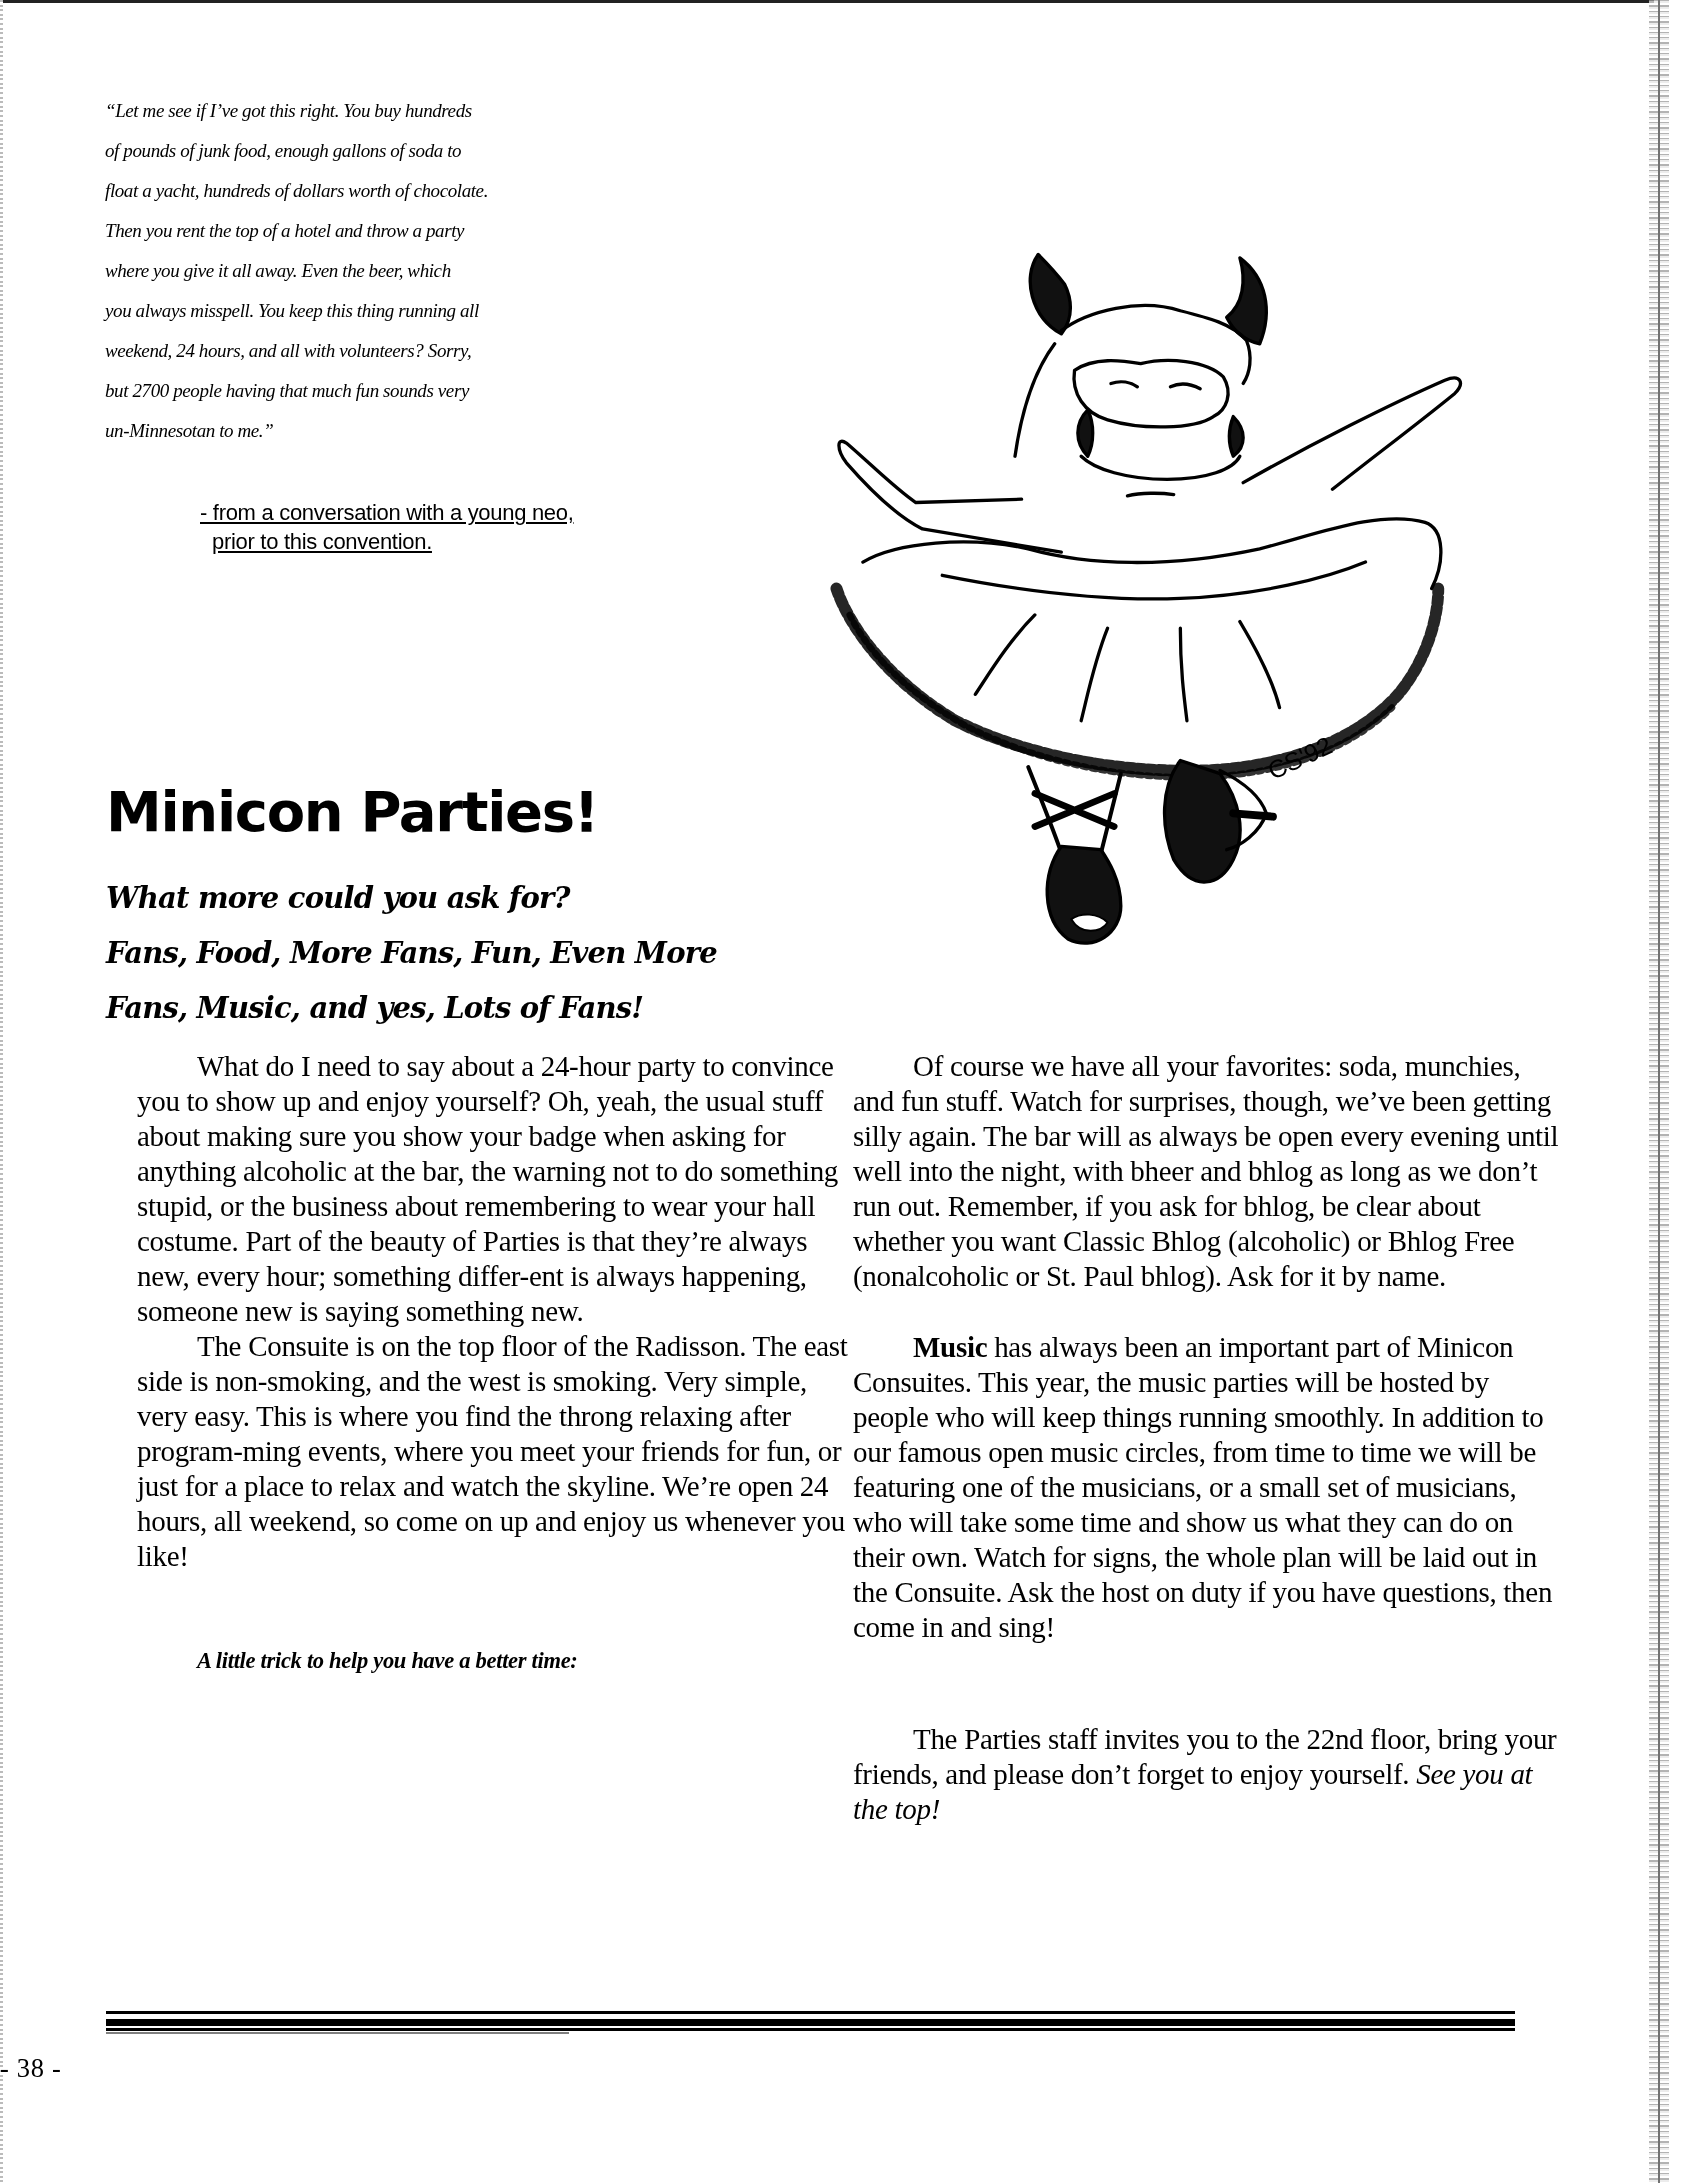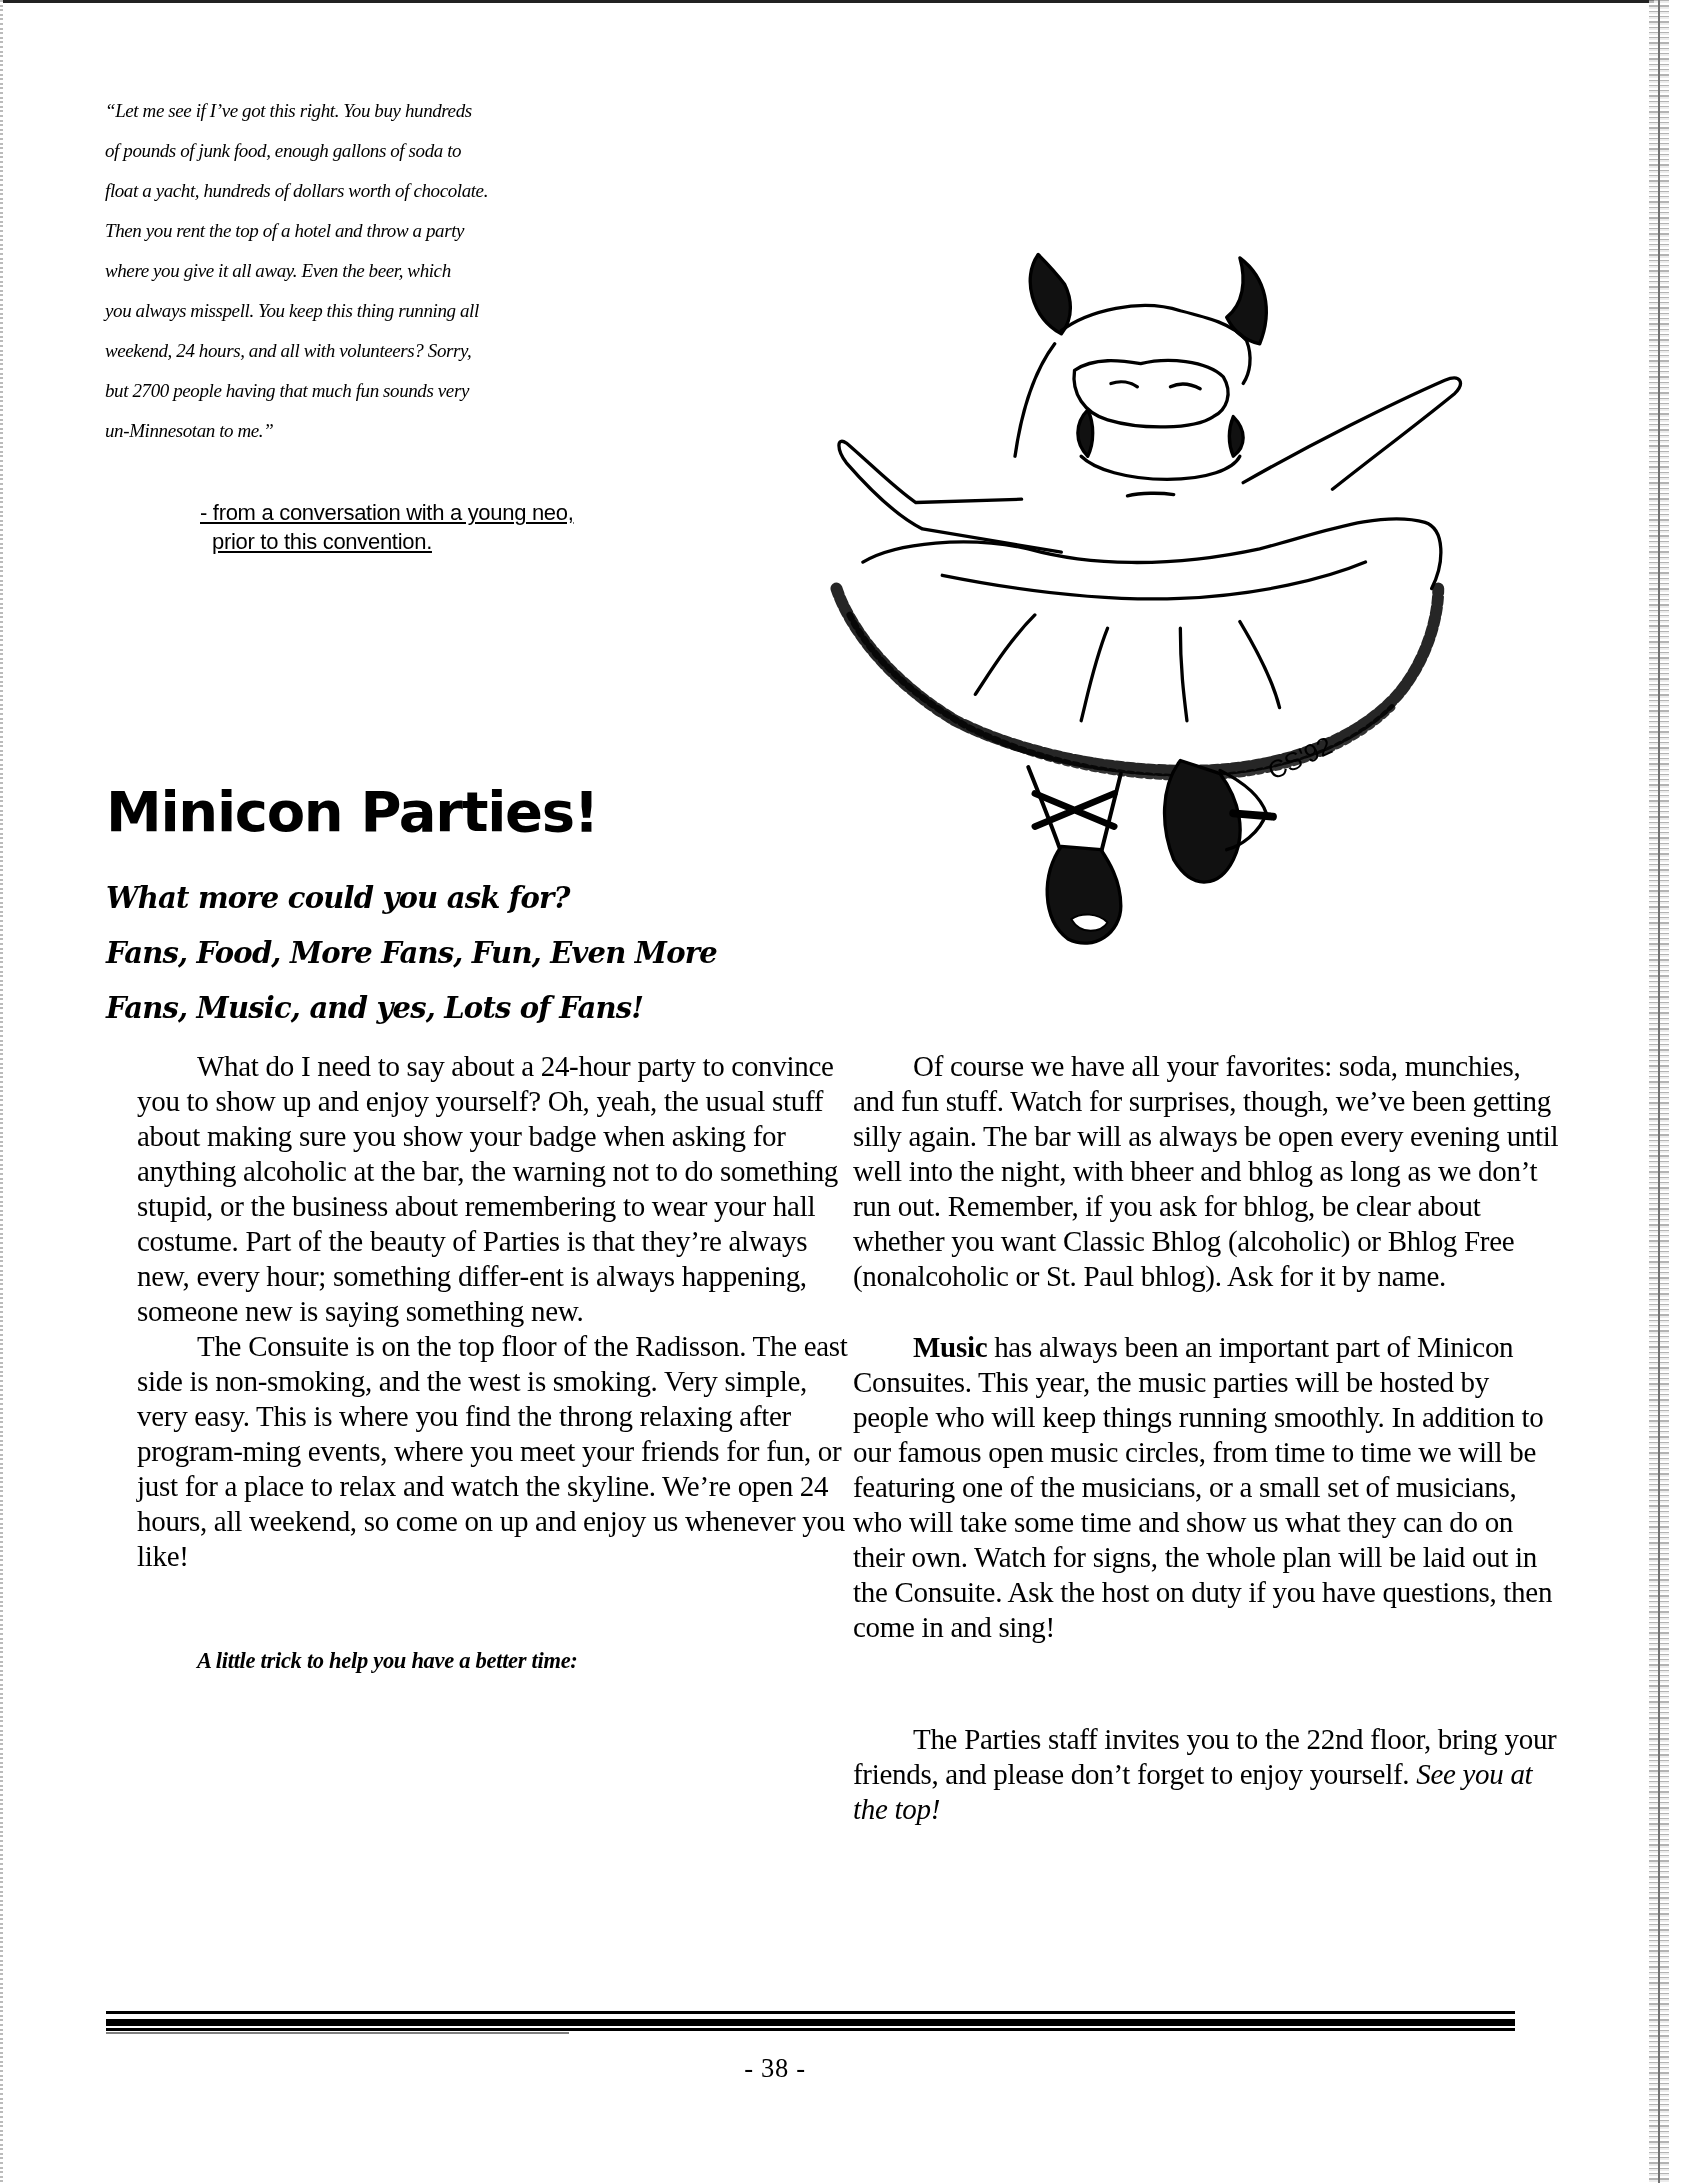--- a/index.html
+++ b/index.html
@@ -39,21 +39,21 @@
   .col .gap-xl { height: 71px; }
   .trick-label { font-style: italic; font-weight: bold; font-size: 22.5px; line-height: 29px; padding-left: 60px; letter-spacing: -0.3px; margin-top: 1.3px; }
   .bold { font-weight: bold; }
   .ital { font-style: italic; }
 
   .rule { position: absolute; left: 106px; width: 1409px; background: #000; }
   .r1 { top: 2011px; height: 2.6px; }
   .r2 { top: 2019px; height: 6.6px; }
   .r3 { top: 2028px; height: 2.6px; }
   .r4 { top: 2032px; height: 2px; width: 463px; opacity: .5; }
-  .page-number { position: absolute; left: 0; width: 1550px; top: 2052px; text-align: center;
+  .page-number { position: absolute; left: 0; width: 1550px; top: 2052px; text-align: left;
     font-size: 26.5px; line-height: 33px; letter-spacing: 0.7px; }
 </style>
 </head>
 <body>
 
 <div class="top-edge"></div>
 <div class="left-edge"></div>
 <div class="right-edge"></div>
 
 <div class="quote">

